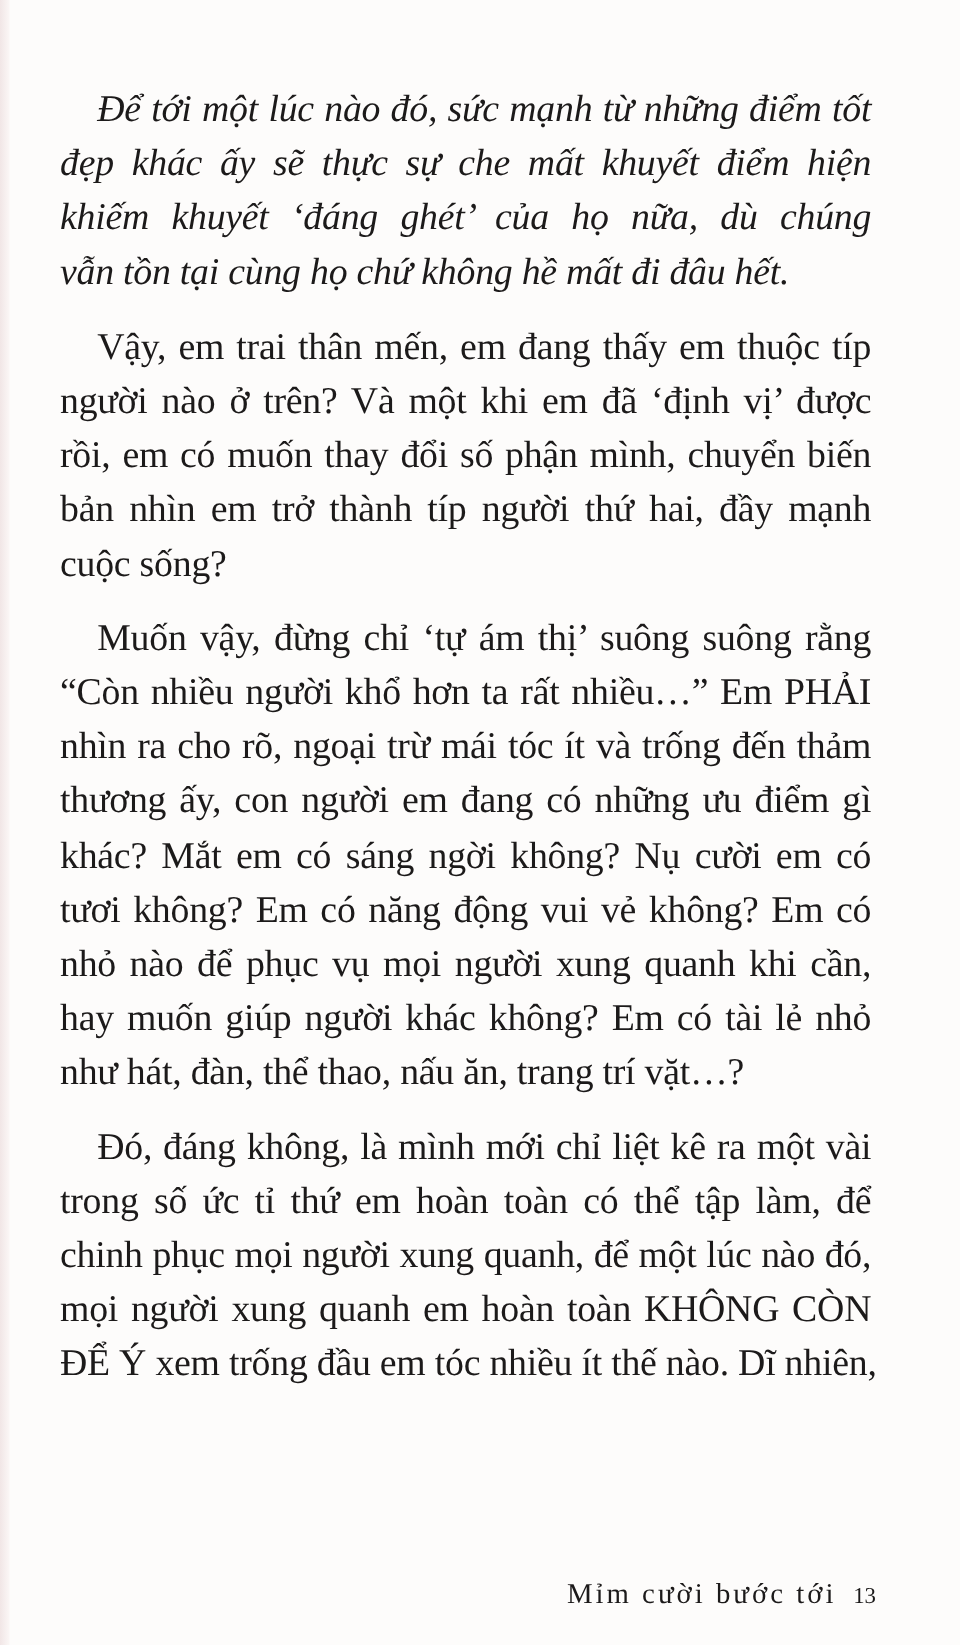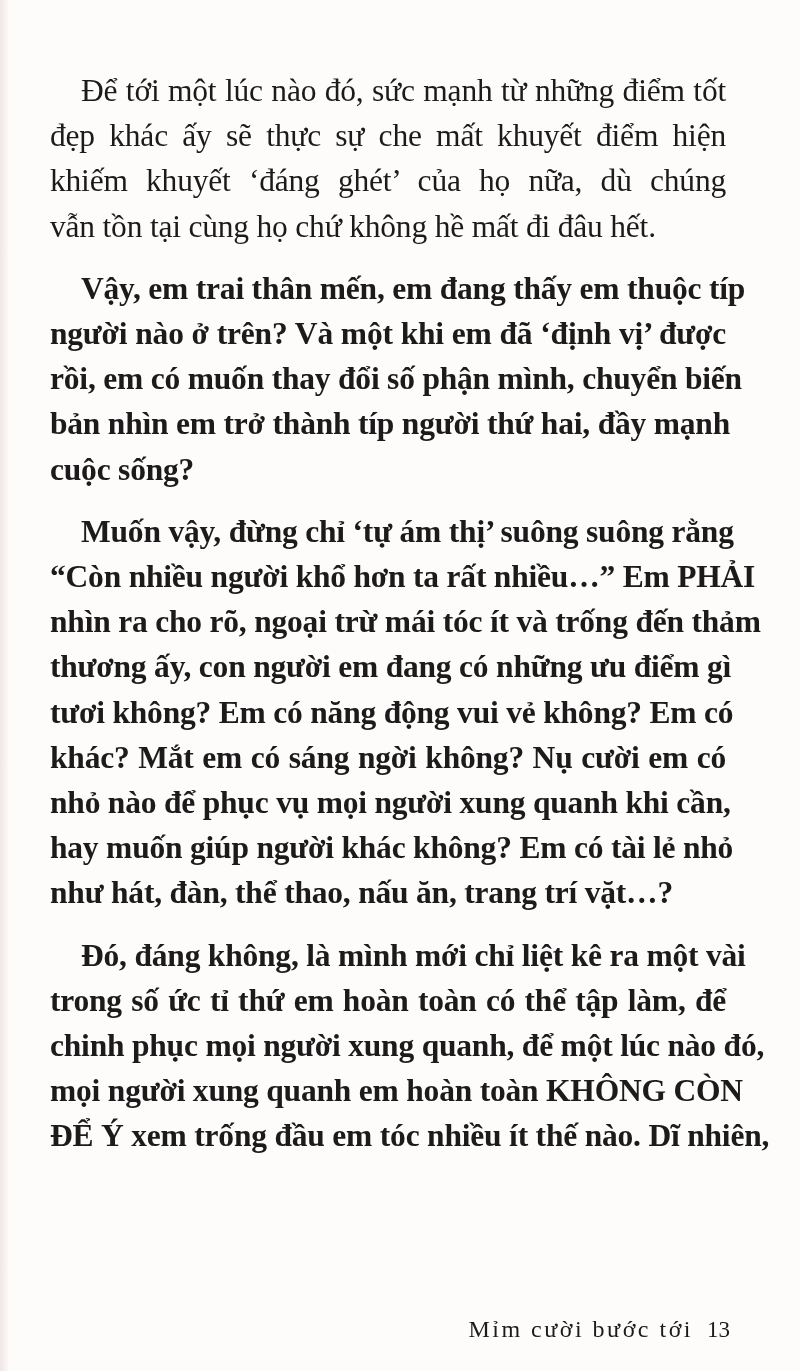--- a/index.html
+++ b/index.html
@@ -19,58 +19,58 @@
   .para {
     margin:0;
     font-family:"Liberation Serif", serif;
     font-size:31.5px;
     line-height:45.2px;
     text-align:justify;
     text-align-last:left;
     text-indent:31px;
     letter-spacing:-0.2px;
   }
-  .para + .para { margin-top:17px;font-weight:bold; }
+  .para + .para { margin-top:17px; }
   .line { display:block; text-align:justify; text-align-last:justify; white-space:nowrap; }
   .line.last { text-align-last:left; }
   .line.indent { padding-left:31px; }
   .footer {
     position:absolute; top:1316px; left:430px; width:300px;
     font-family:"Liberation Serif", serif; font-size:24px; color:#1c1a1a;
     text-align:right; white-space:nowrap;
   }
   .running-title { letter-spacing:2.5px; margin-right:14px; }
-  .page-num { font-size:23px; }
+  .page-num { font-size:19px; }
 </style>
 </head>
 <body>
 
 <div class="edge"></div>
 
 <div class="page">
-  <p class="para" style="text-indent: 0px;">
+  <p class="para" style="text-indent: 0px; font-style: italic;">
     <span class="line indent">Để tới một lúc nào đó, sức mạnh từ những điểm tốt</span>
     <span class="line">đẹp khác ấy sẽ thực sự che mất khuyết điểm hiện</span>
     <span class="line">khiếm khuyết ‘đáng ghét’ của họ nữa, dù chúng</span>
     <span class="line last">vẫn tồn tại cùng họ chứ không hề mất đi đâu hết.</span>
   </p>
   <p class="para" style="text-indent:0">
     <span class="line indent">Vậy, em trai thân mến, em đang thấy em thuộc típ</span>
     <span class="line">người nào ở trên? Và một khi em đã ‘định vị’ được</span>
     <span class="line">rồi, em có muốn thay đổi số phận mình, chuyển biến</span>
     <span class="line">bản nhìn em trở thành típ người thứ hai, đầy mạnh</span>
     <span class="line last">cuộc sống?</span>
   </p>
   <p class="para" style="text-indent:0">
     <span class="line indent">Muốn vậy, đừng chỉ ‘tự ám thị’ suông suông rằng</span>
     <span class="line">“Còn nhiều người khổ hơn ta rất nhiều…” Em PHẢI</span>
     <span class="line">nhìn ra cho rõ, ngoại trừ mái tóc ít và trống đến thảm</span>
     <span class="line">thương ấy, con người em đang có những ưu điểm gì</span>
+    <span class="line">khác? Mắt em có sáng ngời không? Nụ cười em có</span>
     <span class="line">tươi không? Em có năng động vui vẻ không? Em có</span>
-    <span class="line">khác? Mắt em có sáng ngời không? Nụ cười em có</span>
     <span class="line">nhỏ nào để phục vụ mọi người xung quanh khi cần,</span>
     <span class="line">hay muốn giúp người khác không? Em có tài lẻ nhỏ</span>
     <span class="line last">như hát, đàn, thể thao, nấu ăn, trang trí vặt…?</span>
   </p>
   <p class="para" style="text-indent:0">
     <span class="line indent">Đó, đáng không, là mình mới chỉ liệt kê ra một vài</span>
     <span class="line">trong số ức tỉ thứ em hoàn toàn có thể tập làm, để</span>
     <span class="line">chinh phục mọi người xung quanh, để một lúc nào đó,</span>
     <span class="line">mọi người xung quanh em hoàn toàn KHÔNG CÒN</span>
     <span class="line">ĐỂ Ý xem trống đầu em tóc nhiều ít thế nào. Dĩ nhiên,</span>

